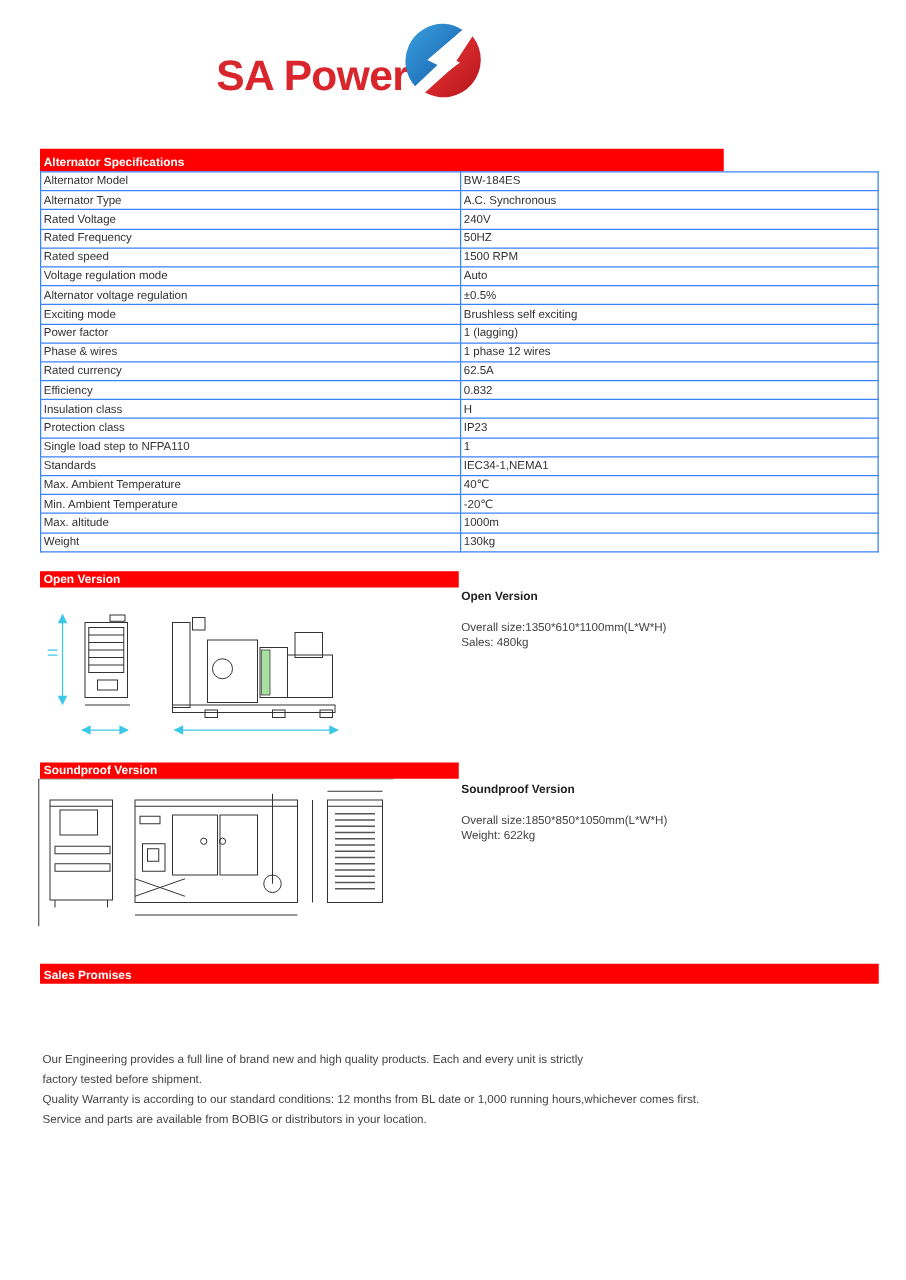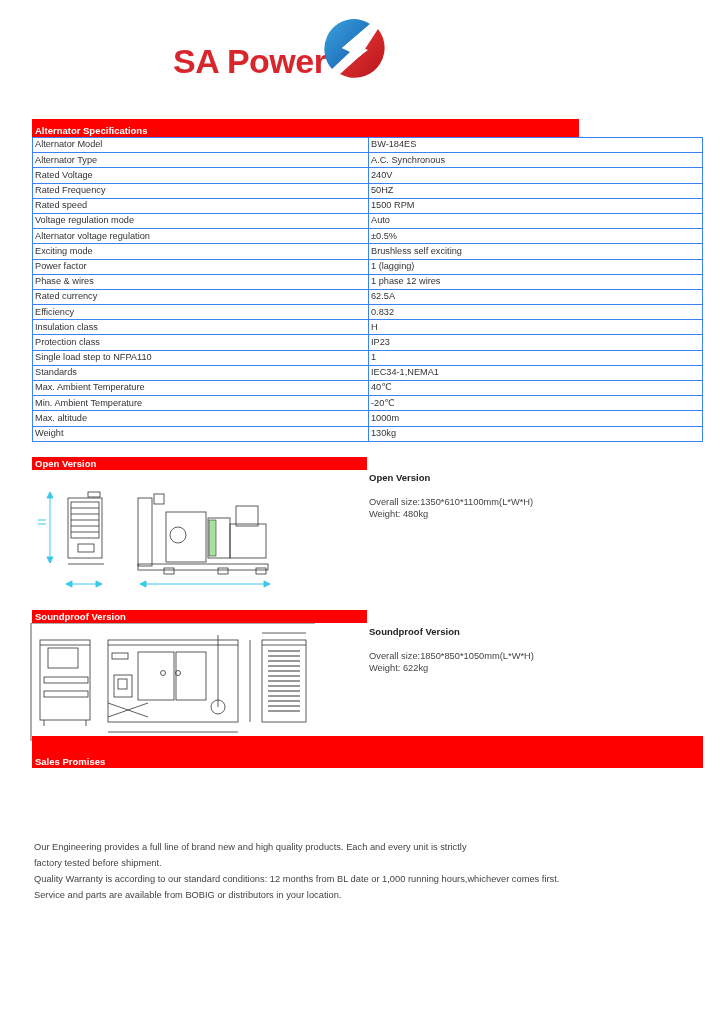--- a/index.html
+++ b/index.html
@@ -174,21 +174,21 @@
     <rect x="126" y="88" width="10" height="6"></rect>
     <rect x="180" y="88" width="10" height="6"></rect>
     <rect x="218" y="88" width="10" height="6"></rect>
   </g>
   <rect x="171" y="40" width="7" height="36" fill="#a8e0a0" stroke="#333" stroke-width="0.6"></rect>
 </svg>
 
 <div class="desc" style="top:472px;">
   <div class="title">Open Version</div>
   <div class="line">Overall size:1350*610*1100mm(L*W*H)</div>
-  <div class="line">Weight: 480kg</div>
+  <div class="line">Sales: 480kg</div>
 </div>
 
 <div class="bar" style="left:32px; top:610px; width:335px; height:13px;">Soundproof Version</div>
 
 <svg class="drawing" style="left:30px; top:623px;" width="290" height="118" viewBox="0 0 290 118">
   <g stroke="#333" stroke-width="0.8" fill="none">
     <line x1="1" y1="0" x2="1" y2="118"></line>
     <line x1="1" y1="0" x2="285" y2="0"></line>
     <rect x="10" y="17" width="50" height="80"></rect>
     <line x1="10" y1="22" x2="60" y2="22"></line>
@@ -232,19 +232,19 @@
     <line x1="238" y1="88" x2="270" y2="88"></line>
   </g>
 </svg>
 
 <div class="desc" style="top:626px;">
   <div class="title">Soundproof Version</div>
   <div class="line">Overall size:1850*850*1050mm(L*W*H)</div>
   <div class="line">Weight: 622kg</div>
 </div>
 
-<div class="bar" style="left:32px; top:736px; width:671px; height:32px;">Sales Promises</div>
+<div class="bar" style="left:32px; top:771px; width:671px; height:16px;">Sales Promises</div>
 <div class="promises">
   <div>Our Engineering provides a full line of brand new and high quality products. Each and every unit is strictly</div>
   <div>factory tested before shipment.</div>
   <div>Quality Warranty is according to our standard conditions: 12 months from BL date or 1,000 running hours,whichever comes first.</div>
   <div>Service and parts are available from BOBIG or distributors in your location.</div>
 </div>
 
 </body></html>

